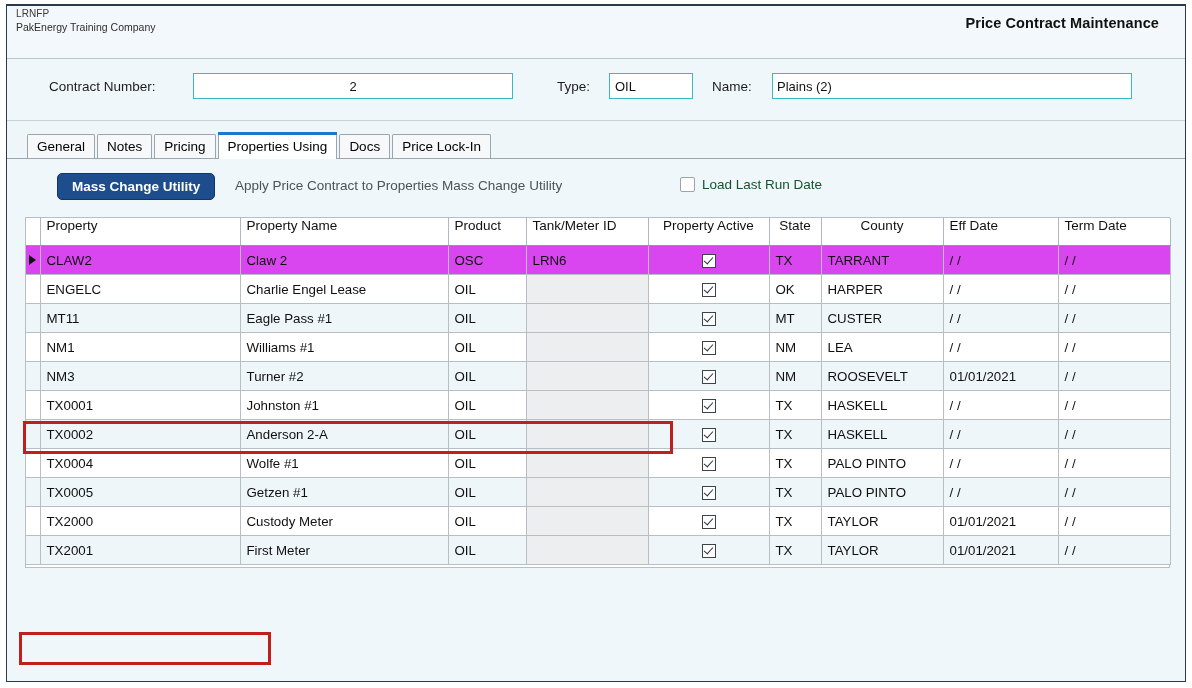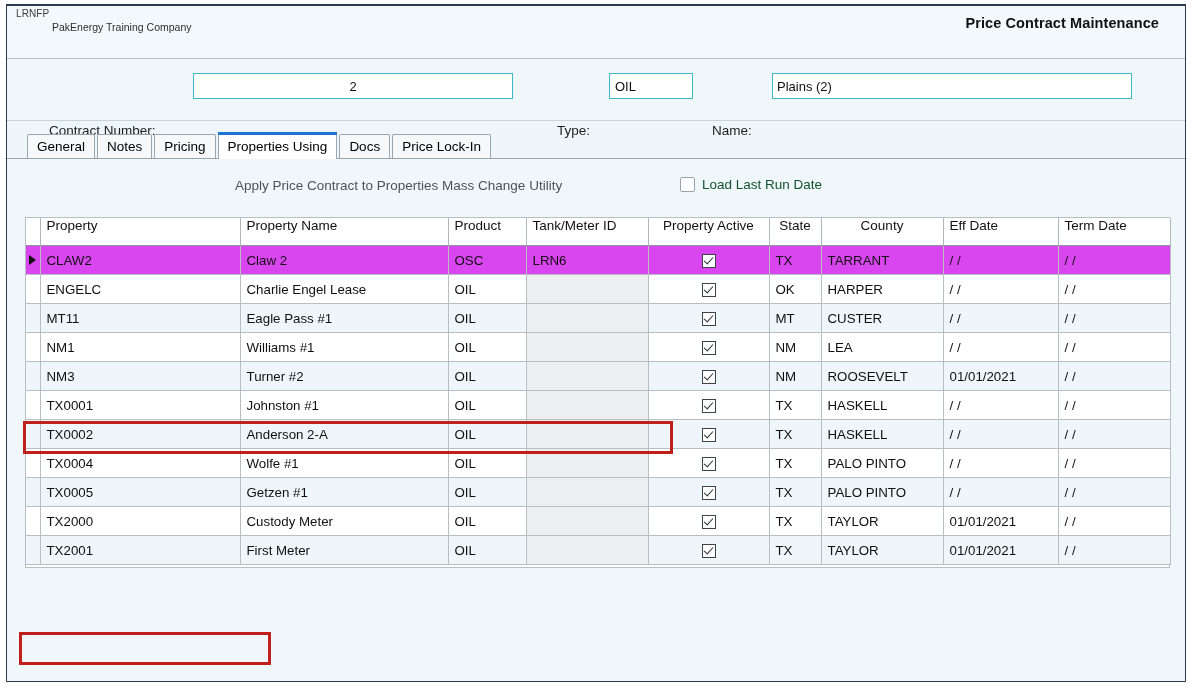--- a/index.html
+++ b/index.html
@@ -41,21 +41,20 @@
     line-height: 1.25;
   }
   .company-code {
     font-size: 10px;
     color: #3a3a3a;
     letter-spacing: .1px;
   }
   .company-name {
     font-size: 10.5px;
     color: #2e2e2e;
-    margin-left: 36px;
   }
   .screen-title {
     position: absolute;
     right: 26px; top: 9px;
     font-size: 14.5px;
     font-weight: bold;
     color: #111111;
     letter-spacing: .1px;
   }
 
@@ -65,21 +64,20 @@
     height: 62px;
     background: #eff7fb;
     border-bottom: 1px solid #cfd9e0;
     flex: none;
   }
   .hf-label {
     position: absolute;
     font-size: 13.5px;
     color: #1d1d1d;
     top: 20px;
-    margin-top: 44px;
   }
   .tealbox {
     position: absolute;
     background: #ffffff;
     border: 1.6px solid #3cb8c4;
     height: 26px;
     top: 14px;
     display: flex;
     align-items: center;
     font-size: 13px;
@@ -304,20 +302,21 @@
       <div class="tab">Notes</div>
       <div class="tab">Pricing</div>
       <div class="tab active">Properties Using</div>
       <div class="tab">Docs</div>
       <div class="tab">Price Lock-In</div>
     </div>
 
   <div class="pane">
 
     <div class="mc-row">
+      <div class="mc-button">Mass Change Utility</div>
       <div class="mc-desc">Apply Price Contract to Properties Mass Change Utility</div>
       <div class="chk-wrap">
         <span class="chk-box"></span>
         <span class="chk-label">Load Last Run Date</span>
       </div>
     </div>
 
     <div class="grid-wrap">
       <table class="grid">
         <colgroup>

